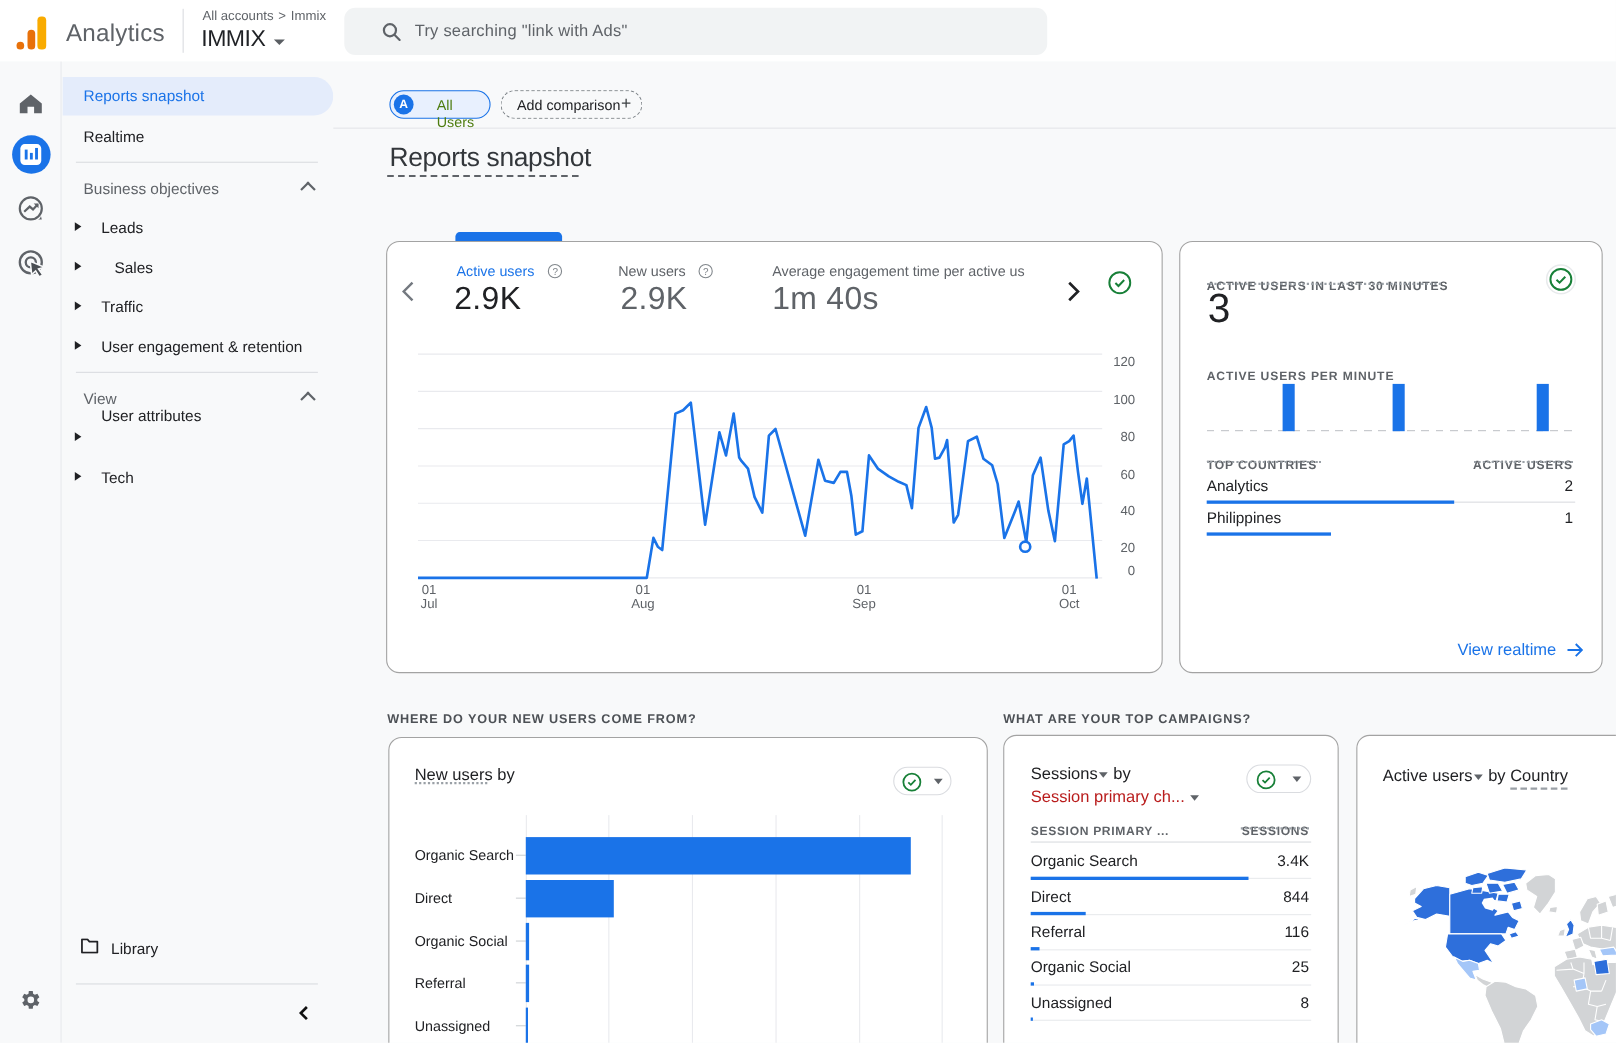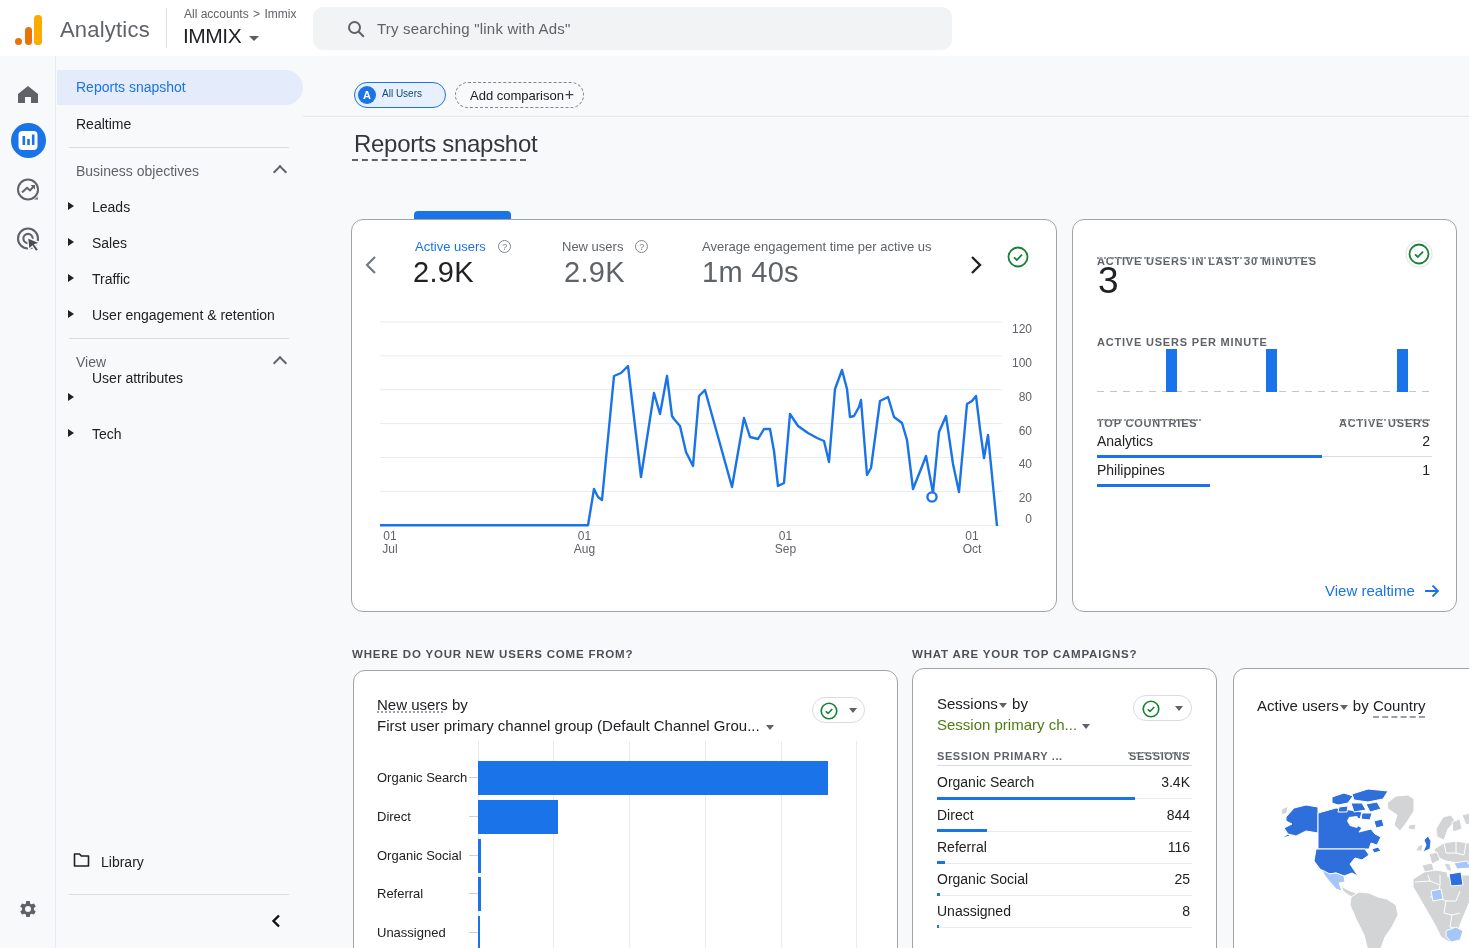--- a/index.html
+++ b/index.html
@@ -34,21 +34,21 @@
 .navdiv { position:absolute; left:12px; width:220px; height:1px; background:#dadce0; }
 .tri { position:absolute; left:11px; width:0; height:0; border-top:4.5px solid transparent; border-bottom:4.5px solid transparent; border-left:6px solid #202124; }
 .chev-up { position:absolute; left:218px; width:10px; height:10px; }
 .chev-up:before { content:""; position:absolute; left:0; top:3px; width:8px; height:8px; border-left:2px solid #5f6368; border-top:2px solid #5f6368; transform:rotate(45deg); }
 
 
 #content { position:absolute; left:303px; top:56px; width:1166px; height:892px; background:#f8f9fa; }
 .chip { position:absolute; height:26px; border-radius:14px; }
 #chip-all { left:51px; top:26px; width:92px; background:#e8f0fe; border:1px solid #1a73e8; }
 #chip-all .av { position:absolute; left:3px; top:3px; width:18px; height:18px; border-radius:50%; background:#1a73e8; color:#fff; font-size:11px; font-weight:bold; text-align:center; line-height:18px; }
-#chip-all .lb { position:absolute; left:27px; top:5px; font-size:10px; color:#0c4a6e; }
+#chip-all .lb { position:absolute; left:42px; top:5px; font-size:13px; color:#4d7c0f; }
 #chip-add { left:152px; top:26px; width:129px; border:1px dashed #80868b; }
 #chip-add .lb { position:absolute; left:14px; top:5px; font-size:13px; color:#202124; }
 #chip-add .plus { position:absolute; right:9px; top:3px; font-size:16px; color:#3c4043; }
 #cmpline { position:absolute; left:0; top:60px; width:1166px; height:1px; background:#e4e6e8; }
 #title { position:absolute; left:51px; top:74px; font-size:24px; letter-spacing:-0.3px; color:#33373b; }
 #title-dash { position:absolute; left:49px; top:103px; width:174px; height:0; border-bottom:2.5px dashed #5f6368; }
 
 
 .card { position:absolute; background:#fff; border:1px solid #a3a3a3; border-radius:12px; }
 #card1 { left:48px; top:163px; width:706px; height:393px; }
@@ -127,21 +127,21 @@
     <div id="pill">
         <span>Reports snapshot</span>
       </div>
     <div class="navitem" style="top:60px">Realtime</div>
     <div class="navdiv" style="top:91px"></div>
     <div class="navhead" style="top:107px">Business objectives</div>
     <div class="chev-up" style="top:108px"></div>
     <div class="tri" style="top:146px"></div>
       <div class="navitem" style="left:35px;top:143px">Leads</div>
     <div class="tri" style="top:182px"></div>
-      <div class="navitem" style="left:35px;top:179px">Sales</div>
+      <div class="navitem" style="left:47px;top:179px">Sales</div>
     <div class="tri" style="top:218px"></div>
       <div class="navitem" style="left:35px;top:215px">Traffic</div>
     <div class="tri" style="top:254px"></div>
       <div class="navitem" style="left:35px;top:251px">User engagement &amp; retention</div>
     <div class="navdiv" style="top:282px"></div>
     <div class="navhead" style="top:298px">View</div>
     <div class="chev-up" style="top:299px"></div>
     <div class="tri" style="top:337px"></div>
       <div class="navitem" style="left:35px;top:314px">User attributes</div>
     <div class="tri" style="top:373px"></div>
@@ -253,21 +253,20 @@
       <div style="position:absolute;left:252px;top:362px;font-size:15px;color:#1a73e8;font-weight:500">View realtime</div>
       <svg style="position:absolute;left:351px;top:363px" width="16" height="16" viewBox="0 0 16 16">
           <path d="M1 8 L14 8 M8.5 2.5 L14 8 L8.5 13.5" fill="none" stroke="#1a73e8" stroke-width="1.8"></path>
         </svg>
     </div>
     <div class="sechead" style="left:49px;top:592px">WHERE DO YOUR NEW USERS COME FROM?</div>
     <div class="sechead" style="left:609px;top:592px">WHAT ARE YOUR TOP CAMPAIGNS?</div>
     <div class="card" id="card3">
       <div style="position:absolute;left:23px;top:25px;font-size:15px;color:#202124">New users by</div>
       <div style="position:absolute;left:23px;top:28px;width:66px;height:14px;border-bottom:2px dotted #9aa0a6"></div>
-      <div style="position:absolute;left:23px;top:46px;font-size:15px;color:#202124">First user primary channel group (Default Channel Grou... <span class="caret" style="margin-left:2px"></span></div>
       <div class="pillbtn" style="left:458px;top:26px;width:53px">
         <svg style="position:absolute;left:7px;top:4px" width="18" height="18" viewBox="0 0 22 22">
             <circle cx="11" cy="11" r="9.5" fill="none" stroke="#188038" stroke-width="2"></circle>
             <path d="M7 11.3 L9.8 14 L15 8.6" fill="none" stroke="#188038" stroke-width="2"></path>
           </svg>
         <span class="caret" style="position:absolute;right:7px;top:10px"></span>
       </div>
       <div class="vgrid" style="left:124px"></div>
         <div class="vgrid" style="left:199px"></div>
       <div class="vgrid" style="left:275px"></div>
@@ -285,21 +284,21 @@
       <div class="blab" style="top:215px">Referral</div>
       <div class="blab" style="top:254px">Unassigned</div>
       <div class="bluebar" style="left:124px;top:90px;width:350px;height:34px"></div>
       <div class="bluebar" style="left:124px;top:129px;width:80px;height:34px"></div>
       <div class="bluebar" style="left:124px;top:167.7px;width:2.6px;height:34px"></div>
       <div class="bluebar" style="left:124px;top:206.4px;width:2.6px;height:34px"></div>
       <div class="bluebar" style="left:124px;top:245.1px;width:1.6px;height:34px"></div>
     </div>
     <div class="card" id="card4">
       <div style="position:absolute;left:24px;top:26px;font-size:15px;color:#202124">Sessions<span class="caret" style="margin:0 1px"></span> by</div>
-      <div style="position:absolute;left:24px;top:47px;font-size:15px;color:#4d7c0f">Session primary ch... <span class="caret" style="margin-left:1px"></span></div>
+      <div style="position:absolute;left:24px;top:47px;font-size:15px;color:#b91c1c">Session primary ch... <span class="caret" style="margin-left:1px"></span></div>
       <div class="pillbtn" style="left:220px;top:26px;width:59px">
         <svg style="position:absolute;left:8px;top:4px" width="18" height="18" viewBox="0 0 22 22">
             <circle cx="11" cy="11" r="9.5" fill="none" stroke="#188038" stroke-width="2"></circle>
             <path d="M7 11.3 L9.8 14 L15 8.6" fill="none" stroke="#188038" stroke-width="2"></path>
           </svg>
         <span class="caret" style="position:absolute;right:8px;top:10px"></span>
       </div>
       <div class="upper" style="position:absolute;left:24px;top:70px;letter-spacing:0.6px">SESSION PRIMARY ...</div>
       <div class="upper" style="position:absolute;right:26px;top:70px;letter-spacing:0.6px">SESSIONS</div>
       <div class="dotted" style="position:absolute;right:26px;top:73px;width:62px;height:12px"></div>

